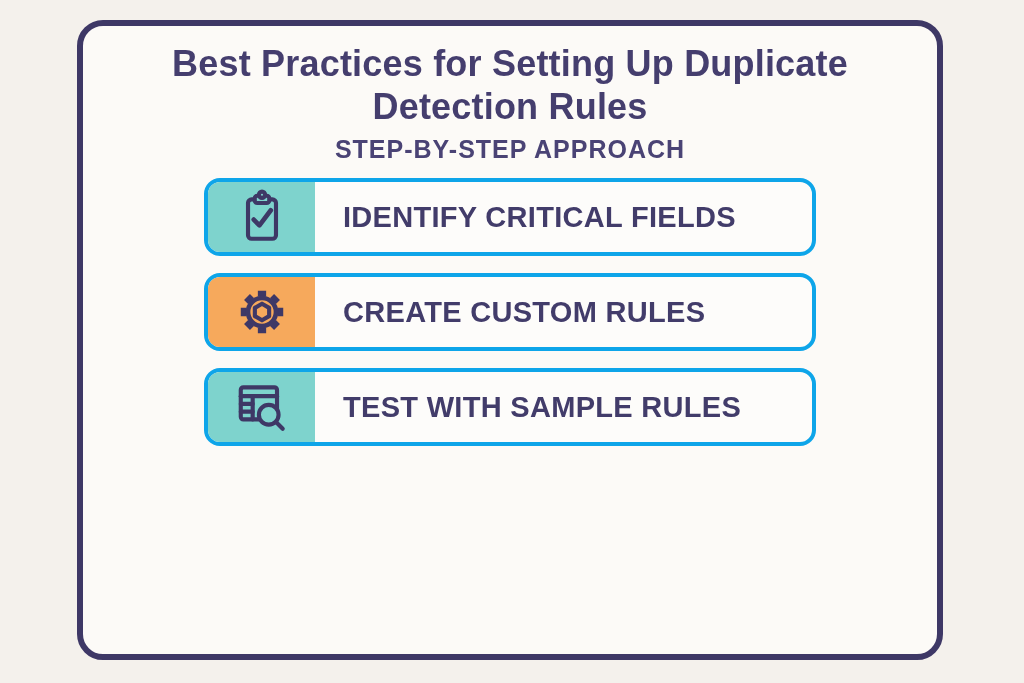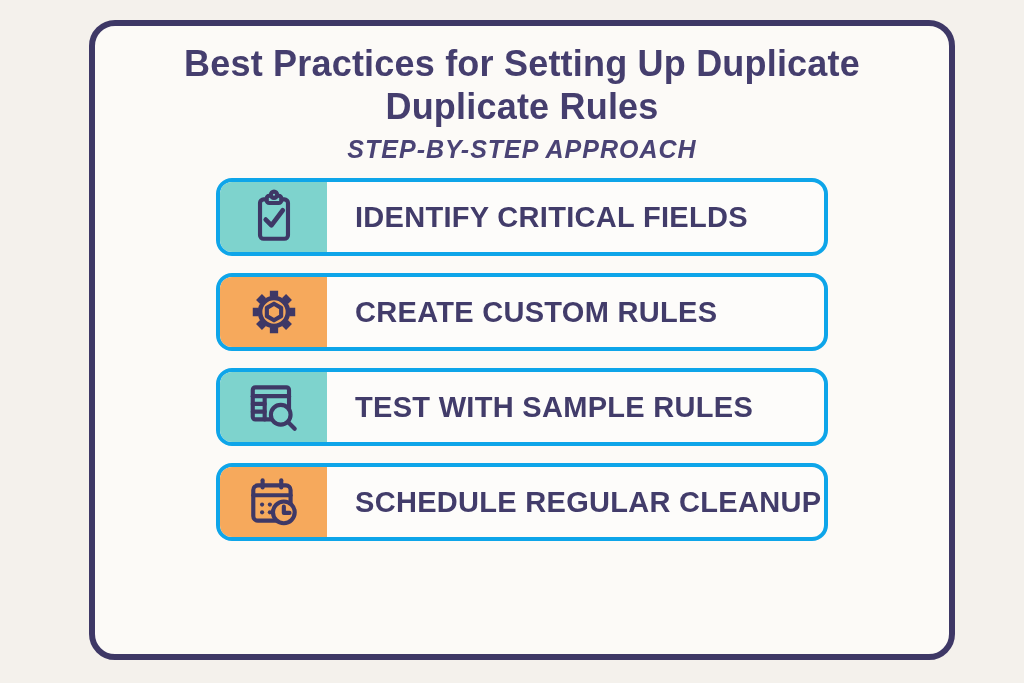--- a/index.html
+++ b/index.html
@@ -9,21 +9,21 @@
   body {
     width: 1024px;
     height: 683px;
     position: relative;
     background: #f4f1ec;
     font-family: "Liberation Sans", sans-serif;
     overflow: hidden;
   }
   .frame {
     position: absolute;
-    left: 89px;
+    left: 77px;
     top: 20px;
     width: 866px;
     height: 640px;
     box-sizing: border-box;
     border: 6px solid #3e3866;
     border-radius: 26px;
     background: #fcfaf7;
   }
   .title {
     margin-top: 16px;
@@ -35,21 +35,20 @@
     letter-spacing: 0.2px;
   }
   .subtitle {
     margin-top: 6px;
     text-align: center;
     font-size: 25px;
     font-weight: bold;
     color: #4a4375;
     letter-spacing: 1px;
     line-height: 30px;
-    font-style: italic;
   }
   .steps {
     width: 612px;
     margin: 14px auto 0;
     display: flex;
     flex-direction: column;
     gap: 17px;
   }
   .step {
     height: 78px;
@@ -86,21 +85,21 @@
     vector-effect: none;
   }
 </style>
 </head>
 <body>
 
 <div class="frame">
 
   <div class="title">
     <div>Best Practices for Setting Up Duplicate</div>
-    <div>Duplicate Rules</div>
+    <div>Detection Rules</div>
   </div>
 
   <div class="subtitle">STEP-BY-STEP APPROACH</div>
 
   <div class="steps">
 
     <div class="step">
       <div class="icon-box" style="background-color: rgb(126, 211, 205);">
         <svg class="icon" viewBox="0 0 56 56" fill="none" stroke="#3e3866" stroke-width="4" stroke-linecap="round" stroke-linejoin="round">
           <rect x="14.5" y="11" width="27" height="38" rx="3.5"></rect>
@@ -140,35 +139,16 @@
           <line x1="19" y1="17.5" x2="19" y2="40"></line>
           <line x1="7.5" y1="25" x2="19" y2="25"></line>
           <line x1="7.5" y1="32.5" x2="19" y2="32.5"></line>
           <circle cx="34.5" cy="35.5" r="9.5" fill="#7ed3cd"></circle>
           <line x1="41.5" y1="42.5" x2="48" y2="49"></line>
         </svg>
       </div>
       <div class="step-label">TEST WITH SAMPLE RULES</div>
     </div>
 
-    <div class="step">
-      <div class="icon-box" style="background-color: rgb(246, 169, 92);">
-        <svg class="icon" viewBox="0 0 56 56" fill="none" stroke="#3e3866" stroke-width="4" stroke-linecap="round" stroke-linejoin="round">
-          <rect x="8" y="12" width="36" height="34" rx="4.5"></rect>
-          <line x1="17" y1="7" x2="17" y2="14"></line>
-          <line x1="35" y1="7" x2="35" y2="14"></line>
-          <line x1="8" y1="21.5" x2="44" y2="21.5"></line>
-          <g fill="#3e3866" stroke="none">
-            <circle cx="16.5" cy="30.5" r="2"></circle>
-            <circle cx="24" cy="30.5" r="2"></circle>
-            <circle cx="16.5" cy="38" r="2"></circle>
-            <circle cx="24" cy="38" r="2"></circle>
-          </g>
-          <circle cx="37.5" cy="38" r="10.5" fill="#f6a95c"></circle>
-          <polyline points="37.5,32.5 37.5,38.5 43,38.5"></polyline>
-        </svg>
-      </div>
-      <div class="step-label">SCHEDULE REGULAR CLEANUP</div>
-    </div>
 
 
   </div>
 </div>
 
 </body></html>

